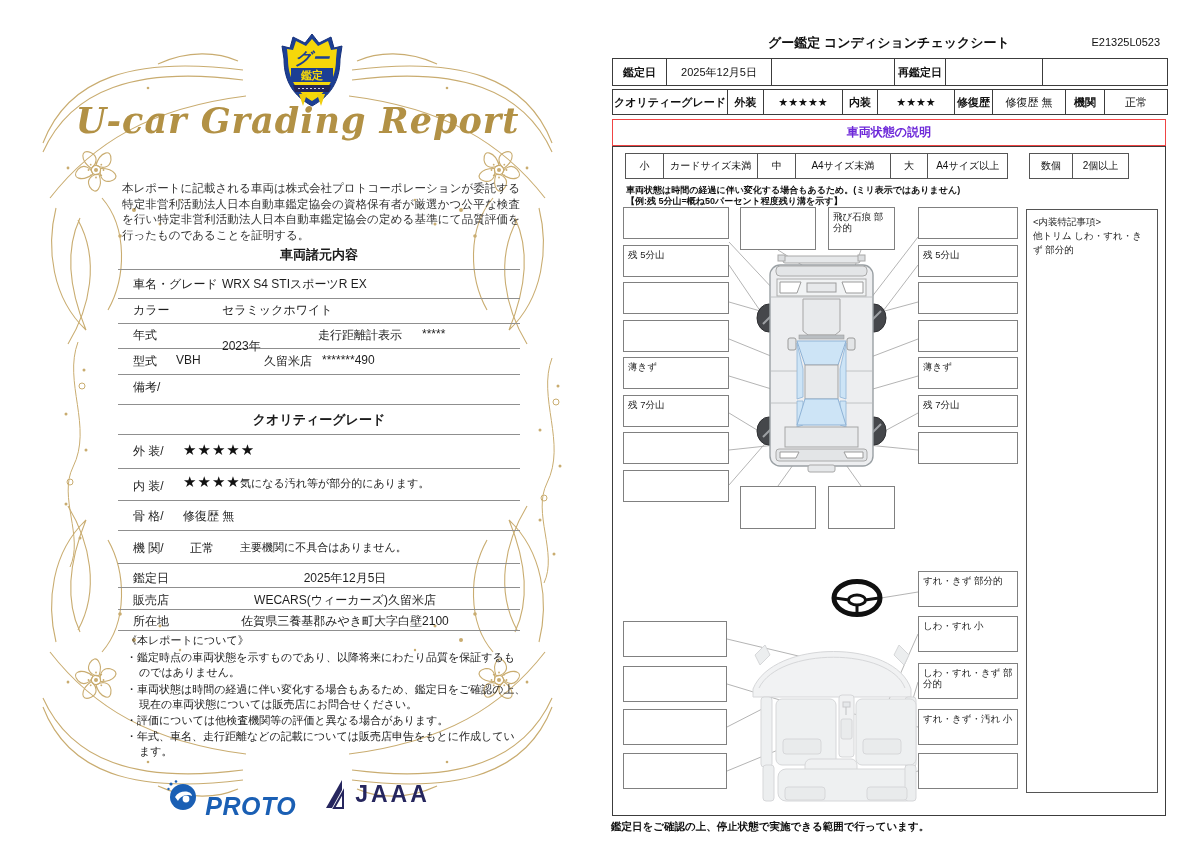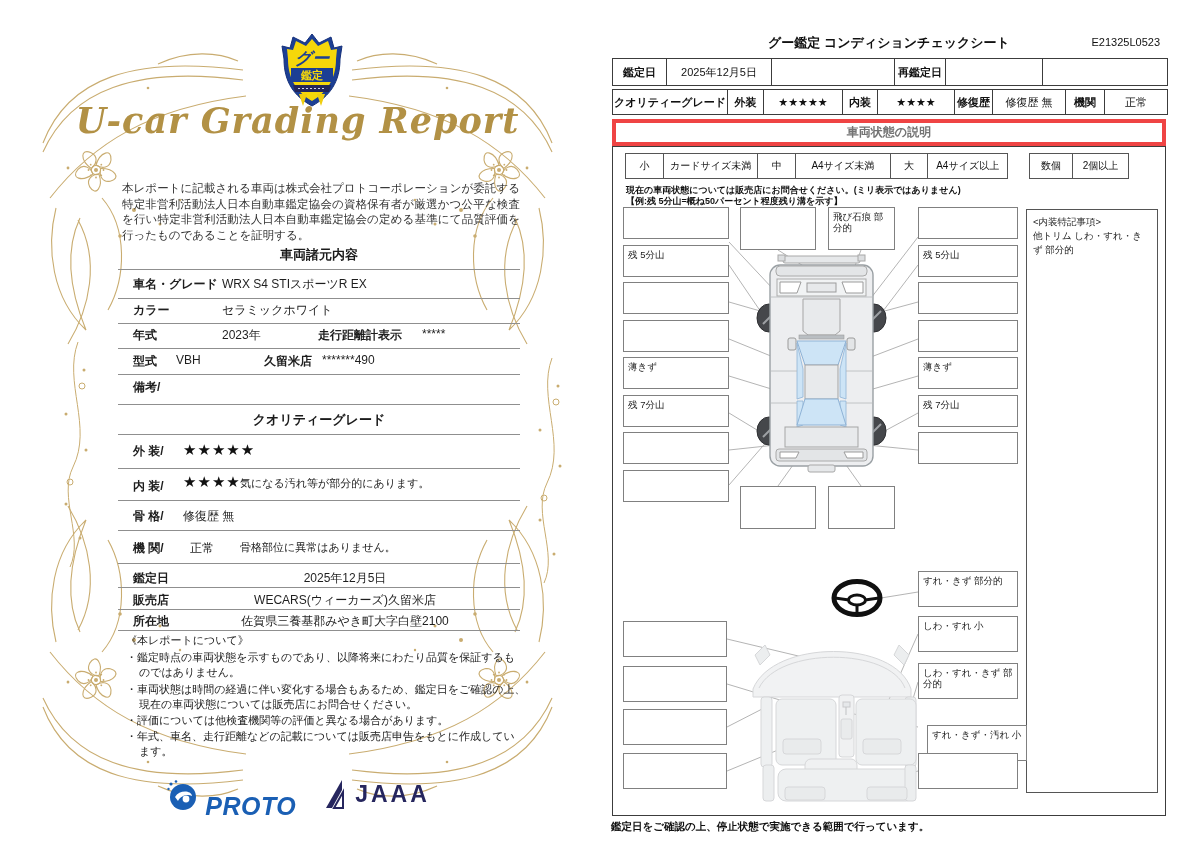--- a/index.html
+++ b/index.html
@@ -15,42 +15,42 @@
   .report-title{
     position:absolute;left:0;top:100px;width:595px;text-align:center;
     font-family:"DejaVu Serif","Liberation Serif",serif;font-style:italic;font-weight:bold;
     font-size:35px;color:#b29145;letter-spacing:1px;
   }
   .cert-subtitle{position:absolute;left:0;top:158px;width:595px;text-align:center;font-size:15px;font-weight:bold;color:#1b1b1b;}
   .intro{position:absolute;left:122px;top:181px;width:398px;font-size:11.5px;line-height:1.35;color:#333;text-align:justify;}
   .sec-title{position:absolute;left:118px;width:402px;text-align:center;font-weight:bold;font-size:13px;color:#1b1b1b;}
   .hline{position:absolute;left:118px;width:402px;height:1px;background:#8f8f8f;}
   .cell{position:absolute;font-size:12px;color:#1e1e1e;white-space:nowrap;}
-  .cell.lbl{font-weight:bold;}
+  .cell.lbl{font-weight:normal;}
   .stars{font-size:15px;letter-spacing:1px;color:#111;}
   .desc{position:absolute;left:240px;width:282px;font-size:11px;line-height:1.35;color:#222;white-space:normal;}
   .center-val{position:absolute;left:230px;width:230px;text-align:center;font-size:12px;color:#1e1e1e;}
   .about{position:absolute;left:126px;top:633px;width:400px;font-size:11px;line-height:1.38;color:#222;}
   .about .a-title{margin-bottom:2px;}
   .about .a-item{padding-left:13px;text-indent:-13px;margin-bottom:1px;}
   .logos{position:absolute;left:0;top:768px;width:595px;display:flex;justify-content:center;align-items:center;gap:26px;}
   .proto-wrap{display:flex;align-items:center;gap:6px;}
   .proto-text{font-size:25px;font-weight:800;font-style:italic;color:#1a5fb4;letter-spacing:.5px;margin-top:24px;}
   .jaaa-wrap{display:flex;align-items:center;gap:7px;}
   .jaaa-text{font-size:23px;font-weight:800;color:#26265e;letter-spacing:3px;}
   
   #right-page{position:absolute;left:600px;top:0;width:600px;height:848px;}
   .rp-title{position:absolute;left:12px;top:34px;width:554px;text-align:center;font-size:13px;font-weight:bold;color:#111;}
   .rp-code{position:absolute;left:440px;top:36px;width:120px;text-align:right;font-size:11px;color:#111;}
   .btable{position:absolute;display:flex;border:1px solid #3c3c3c;background:#fff;}
   .btable .bc{border-right:1px solid #3c3c3c;display:flex;align-items:center;justify-content:center;font-size:11px;color:#111;box-sizing:border-box;}
   .btable .bc:last-child{border-right:none;}
   .bc.hd{font-weight:bold;}
-  .states-bar{position:absolute;left:12px;top:119px;width:554px;height:27px;border:4px solid #ef4444;box-sizing:border-box;
-    display:flex;align-items:center;justify-content:center;font-size:12px;font-weight:bold;color:#737373;background:#fff;}
+  .states-bar{position:absolute;left:12px;top:119px;width:554px;height:27px;border:1px solid #ef4444;box-sizing:border-box;
+    display:flex;align-items:center;justify-content:center;font-size:12px;font-weight:bold;color:#6d28d9;background:#fff;}
   #main-box{position:absolute;left:12px;top:146px;width:554px;height:670px;border:1px solid #3c3c3c;box-sizing:border-box;background:#fff;}
   #diagram-area{position:absolute;left:0;top:0;width:552px;height:668px;}
   .legend{position:absolute;display:flex;border:1px solid #555;box-sizing:border-box;height:26px;background:#fff;}
   .legend .lc{border-right:1px solid #555;display:flex;align-items:center;justify-content:center;font-size:10px;color:#111;box-sizing:border-box;}
   .legend .lc:last-child{border-right:none;}
   .tire-note{position:absolute;left:13px;font-size:9px;font-weight:600;color:#111;white-space:nowrap;}
   .cond-box{position:absolute;border:1px solid #808080;background:#fff;box-sizing:border-box;
     font-size:9.5px;color:#222;padding:3px 4px;line-height:1.2;overflow:hidden;}
   #interior-panel{position:absolute;left:413px;top:62px;width:132px;height:584px;border:1.5px solid #555;box-sizing:border-box;
     background:#fff;padding:5px 6px;font-size:9.5px;line-height:1.45;color:#222;}
@@ -149,21 +149,21 @@
   <div class="hline" style="top:323px"></div>
   <div class="hline" style="top:348px"></div>
   <div class="hline" style="top:374px"></div>
   <div class="hline" style="top:404px"></div>
 
   <div class="cell lbl" style="left:133px;top:276px">車名・グレード</div>
   <div class="cell" style="left:222px;top:276px">WRX S4 STIスポーツR EX</div>
   <div class="cell lbl" style="left:133px;top:302px">カラー</div>
   <div class="cell" style="left:222px;top:302px">セラミックホワイト</div>
   <div class="cell lbl" style="left:133px;top:327px">年式</div>
-  <div class="cell" style="left:222px;top:327px">2023年</div>
+  <div class="cell" style="left:222px;top:338px">2023年</div>
   <div class="cell lbl" style="left:318px;top:327px">走行距離計表示</div>
   <div class="cell" style="left:422px;top:327px">*****</div>
   <div class="cell lbl" style="left:133px;top:353px">型式</div>
   <div class="cell" style="left:176px;top:353px">VBH</div>
   <div class="cell lbl" style="left:264px;top:353px">久留米店</div>
   <div class="cell" style="left:322px;top:353px">*******490</div>
   <div class="cell lbl" style="left:133px;top:379px">備考/</div>
 
   <div class="sec-title" style="top:411px">クオリティーグレード</div>
   <div class="hline" style="top:434px"></div>
@@ -180,21 +180,21 @@
 
   <div class="cell lbl" style="left:133px;top:478px">内 装/</div>
   <div class="cell stars" style="left:183px;top:473px">★★★★</div>
   <div class="desc" style="top:476px">気になる汚れ等が部分的にあります。</div>
 
   <div class="cell lbl" style="left:133px;top:508px">骨 格/</div>
   <div class="cell" style="left:183px;top:508px">修復歴 無</div>
 
   <div class="cell lbl" style="left:133px;top:540px">機 関/</div>
   <div class="cell" style="left:190px;top:540px">正常</div>
-  <div class="desc" style="top:540px">骨格部位に異常はありません。</div>
+  <div class="desc" style="top:540px">主要機関に不具合はありません。</div>
 
   <div class="cell lbl" style="left:133px;top:570px">鑑定日</div>
   <div class="center-val" style="top:570px">2025年12月5日</div>
   <div class="cell lbl" style="left:133px;top:592px">販売店</div>
   <div class="center-val" style="top:592px">WECARS(ウィーカーズ)久留米店</div>
   <div class="cell lbl" style="left:133px;top:613px">所在地</div>
   <div class="center-val" style="top:613px">佐賀県三養基郡みやき町大字白壁2100</div>
 
   <div class="about">
     <div class="a-title">《本レポートについて》</div>
@@ -262,21 +262,21 @@
         <div class="lc" style="width:95px">カードサイズ未満</div>
         <div class="lc" style="width:38px">中</div>
         <div class="lc" style="width:95px">A4サイズ未満</div>
         <div class="lc" style="width:38px">大</div>
         <div class="lc" style="width:79px">A4サイズ以上</div>
       </div>
       <div class="legend" style="left:416px;top:6px;width:100px">
         <div class="lc" style="width:44px">数個</div>
         <div class="lc" style="width:56px">2個以上</div>
       </div>
-      <div class="tire-note" style="top:37px">現在の車両状態については販売店にお問合せください。(ミリ表示ではありません)</div>
+      <div class="tire-note" style="top:37px">車両状態は時間の経過に伴い変化する場合もあるため。(ミリ表示ではありません)</div>
       <div class="tire-note" style="top:48px">【例:残 5分山=概ね50パーセント程度残り溝を示す】</div>
 
       <svg width="552" height="668" viewBox="0 0 552 668" style="position:absolute;left:0;top:0">
 
         <g stroke="#ababab" stroke-width="0.9">
           <line x1="116" y1="95" x2="205" y2="190"></line>
           <line x1="116" y1="118" x2="150" y2="168"></line>
           <line x1="116" y1="155" x2="175" y2="172"></line>
           <line x1="116" y1="192" x2="180" y2="218"></line>
           <line x1="116" y1="229" x2="178" y2="248"></line>
@@ -397,21 +397,21 @@
         <div class="cond-box" style="left: 305px; top: 210px; width: 100px; height: 32px;">薄きず</div>
         <div class="cond-box" style="left: 305px; top: 247.5px; width: 100px; height: 32px;">残 7分山</div>
         <div class="cond-box" style="left: 305px; top: 285px; width: 100px; height: 32px;"></div>
         <div class="cond-box" style="left: 127px; top: 60px; width: 76px; height: 43px;"></div>
         <div class="cond-box" style="left: 215px; top: 60px; width: 67px; height: 43px;">飛び石痕 部分的</div>
         <div class="cond-box" style="left: 127px; top: 339px; width: 76px; height: 43px;"></div>
         <div class="cond-box" style="left: 215px; top: 339px; width: 67px; height: 43px;"></div>
         <div class="cond-box" style="left: 305px; top: 424px; width: 100px; height: 36px;">すれ・きず 部分的</div>
         <div class="cond-box" style="left: 305px; top: 469px; width: 100px; height: 36px;">しわ・すれ 小</div>
         <div class="cond-box" style="left: 305px; top: 516px; width: 100px; height: 36px;">しわ・すれ・きず 部分的</div>
-        <div class="cond-box" style="left: 314px; top: 562px; width: 100px; height: 36px; margin-top: 16px;">すれ・きず・汚れ 小</div>
+        <div class="cond-box" style="left: 305px; top: 562px; width: 100px; height: 36px;">すれ・きず・汚れ 小</div>
         <div class="cond-box" style="left: 305px; top: 606px; width: 100px; height: 36px;"></div>
         <div class="cond-box" style="left: 10px; top: 474px; width: 104px; height: 36px;"></div>
         <div class="cond-box" style="left: 10px; top: 519px; width: 104px; height: 36px;"></div>
         <div class="cond-box" style="left: 10px; top: 562px; width: 104px; height: 36px;"></div>
         <div class="cond-box" style="left: 10px; top: 606px; width: 104px; height: 36px;"></div>
       </div>
   </div>
 
   <div class="rp-footer">鑑定日をご確認の上、停止状態で実施できる範囲で行っています。</div>
 </div>

